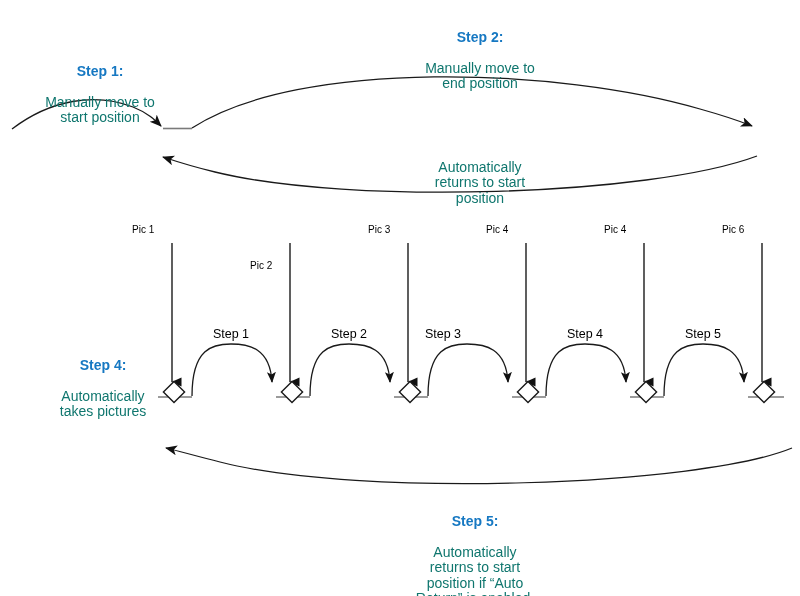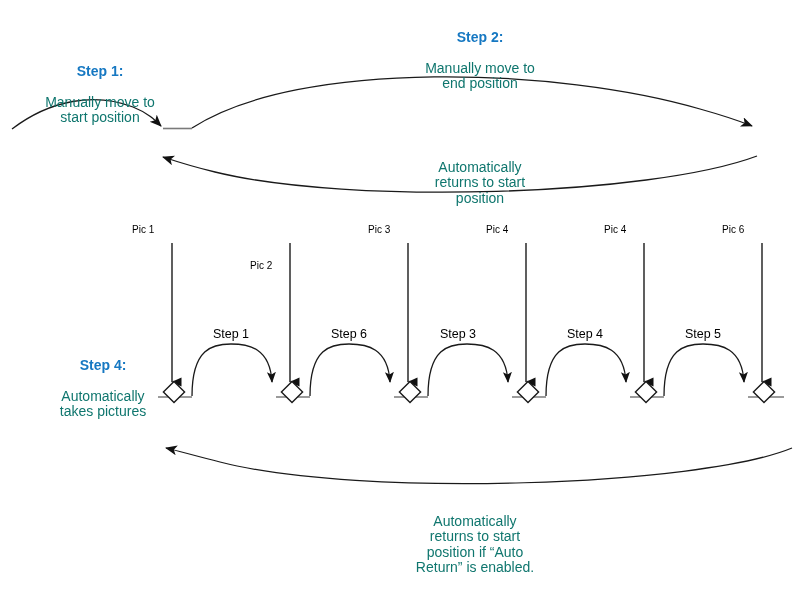--- a/index.html
+++ b/index.html
@@ -147,32 +147,33 @@
 position</span>
   </div>
 
   <div class="callout" style="left:38px; top:342px; width:130px;">
     <span class="hdr">Step 4:</span>
     <span class="body">Automatically
 takes pictures</span>
   </div>
 
   <div class="callout" style="left:390px; top:498px; width:170px;">
+    <span class="hdr">Step 5:</span>
     <span class="body">Automatically
 returns to start
 position if “Auto
 Return” is enabled.</span>
   </div>
 
   <div class="pic-label" style="left:132px; top:222px; width:80px;">Pic 1</div>
   <div class="pic-label" style="left:250px; top:222px; width:80px;margin-top:36px;">Pic 2</div>
   <div class="pic-label" style="left:368px; top:222px; width:80px;">Pic 3</div>
   <div class="pic-label" style="left:486px; top:222px; width:80px;">Pic 4</div>
   <div class="pic-label" style="left:604px; top:222px; width:80px;">Pic 4</div>
   <div class="pic-label" style="left:722px; top:222px; width:80px;">Pic 6</div>
 
   <div class="arc-label" style="left:191px; top:327px; width:80px;text-align:center;">Step 1</div>
-  <div class="arc-label" style="left:309px; top:327px; width:80px;">Step 6</div>
-  <div class="arc-label" style="left:418px; top:327px; width:80px;">Step 3</div>
+  <div class="arc-label" style="left:309px; top:327px; width:80px;">Step 2</div>
+  <div class="arc-label" style="left:403px; top:327px; width:80px;">Step 3</div>
   <div class="arc-label" style="left:545px; top:327px; width:80px;">Step 4</div>
   <div class="arc-label" style="left:663px; top:327px; width:80px;">Step 5</div>
 
 </div>
 
 </body></html>

